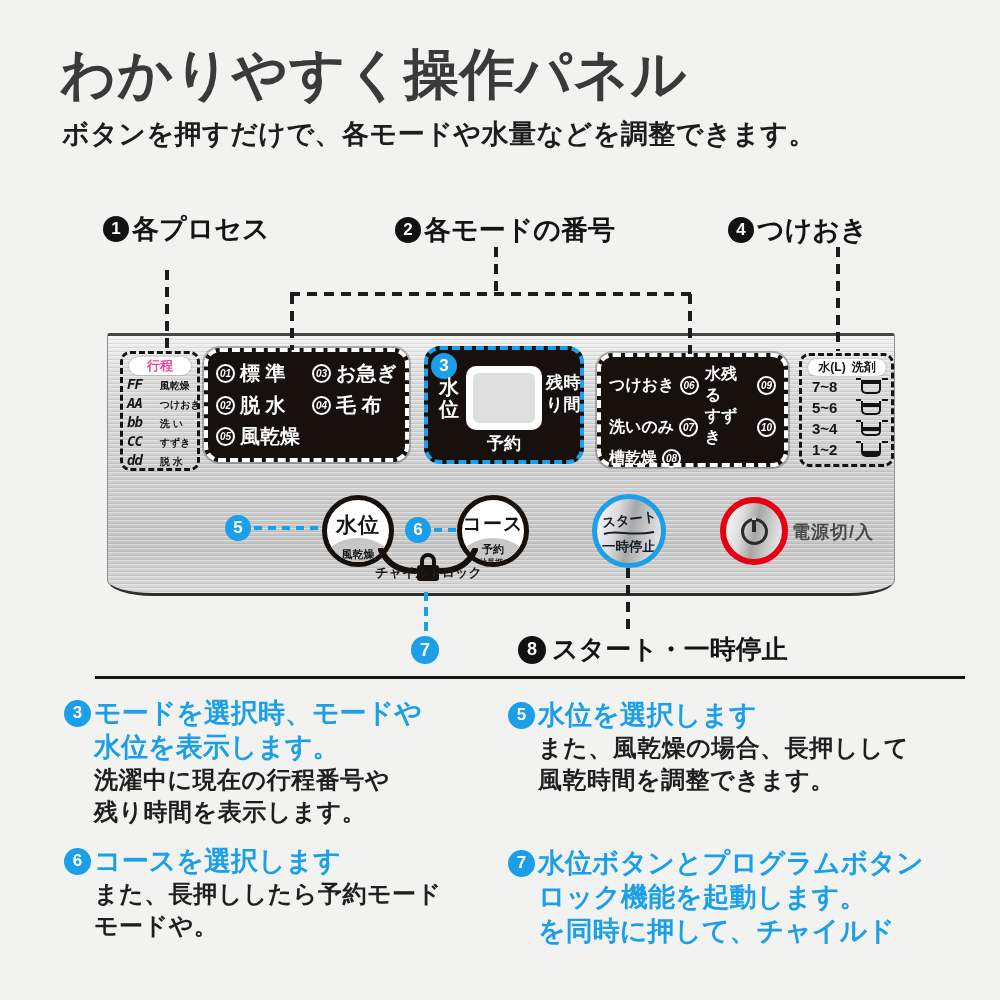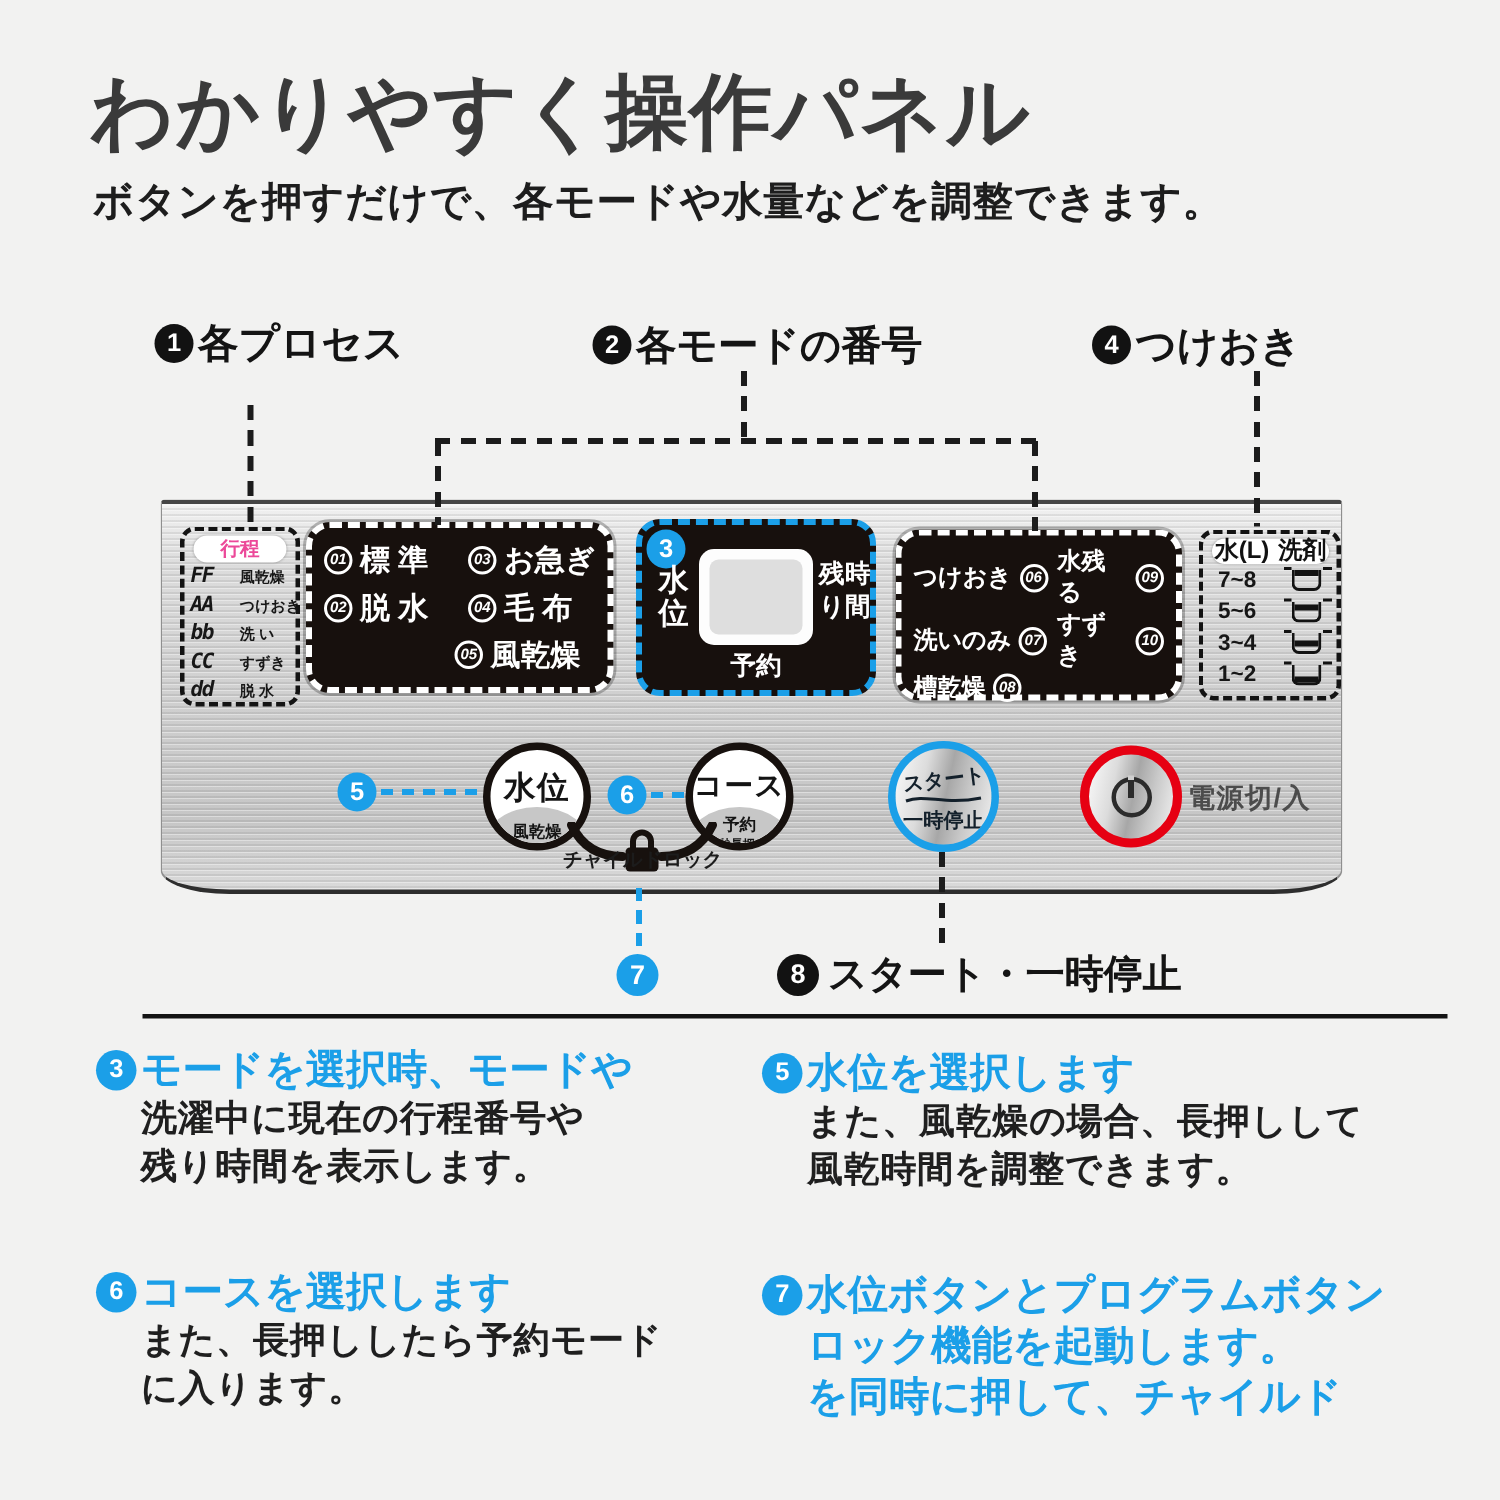--- a/index.html
+++ b/index.html
@@ -53,21 +53,21 @@
 
   .display-box{left:316px;top:10px;width:160px;height:118px;background:#17100d;border:4px dashed #1b9fe8;border-radius:16px;box-sizing:border-box;}
   .disp-badge{left:3px;top:3px;}
   .v-label{left:10px;top:26px;width:22px;font-size:20px;font-weight:800;color:#fff;line-height:22px;text-align:center;word-break:break-all;}
   .lcd{left:38px;top:16px;width:76px;height:64px;background:#fdfdfd;border-radius:10px;}
   .lcd-inner{position:absolute;left:7px;top:7px;right:7px;bottom:7px;background:#dedede;border-radius:6px;}
   .rtime{left:118px;top:22px;display:grid;grid-auto-flow:column;grid-template-rows:repeat(2,22px);color:#fff;font-size:17px;font-weight:800;line-height:22px;}
   .yoyaku{left:38px;top:82px;width:76px;text-align:center;color:#fff;font-size:17px;font-weight:600;}
 
   .det-box{left:691px;top:17px;width:95px;height:114px;border:3px dashed #131313;border-radius:10px;padding:3px 6px;box-sizing:border-box;}
-  .det-pill{margin:0 auto;width:78px;height:17px;background:#fff;border-radius:9px;display:flex;align-items:center;justify-content:center;gap:6px;font-size:16px;font-weight:800;color:#111;box-shadow:0 0 2px rgba(0,0,0,.35);}
+  .det-pill{margin:0 auto;width:78px;height:17px;background:#fff;border-radius:9px;display:flex;align-items:center;justify-content:center;gap:6px;font-size:12px;font-weight:800;color:#111;box-shadow:0 0 2px rgba(0,0,0,.35);}
   .det-row{display:flex;align-items:center;justify-content:space-between;height:21px;padding:0 4px;}
   .det-val{font-size:15px;font-weight:700;color:#161616;}
   .cup{position:relative;width:16px;height:12px;border-left:2.5px solid #131313;border-right:2.5px solid #131313;border-bottom:2.5px solid #131313;border-radius:0 0 5px 5px;box-sizing:content-box;}
   .cup::before{content:"";position:absolute;left:-7px;top:-2px;width:5px;height:2.5px;background:#131313;}
   .cup::after{content:"";position:absolute;right:-8.5px;top:-2px;width:6px;height:2.5px;background:#131313;}
   .cup-level{position:absolute;left:0;right:0;height:4px;background:#131313;}
 
   
   .rbtn{border-radius:50%;box-sizing:border-box;display:flex;flex-direction:column;align-items:center;overflow:hidden;}
   .btn-dark{border:5px solid #17110e;background:#fff;}
@@ -168,21 +168,21 @@
       <div class="mrow">
         <span class="mcell c1">
             <span class="chip">02</span>
             <span class="mtxt">脱 水</span>
           </span>
         <span class="mcell">
             <span class="chip">04</span>
             <span class="mtxt">毛 布</span>
           </span>
       </div>
-      <div class="mrow" style="justify-content:flex-end;padding-right:10px;">
+      <div class="mrow" style="padding-right:10px;">
         <span class="mcell">
             <span class="chip">05</span>
             <span class="mtxt">風乾燥</span>
           </span>
       </div>
     </div>
 
     <div class="abs display-box">
       <span class="abs badge blue b26 disp-badge">3</span>
       <div class="abs v-label">水位</div>
@@ -310,40 +310,41 @@
     <span>スタート・一時停止</span>
   </div>
 
   <div class="abs divider"></div>
 
   <div class="abs sec" style="left:64px;top:696px;">
     <div class="h-line">
       <span class="badge blue b27">3</span>
       <span>モードを選択時、モードや</span>
     </div>
+    <div class="h-cont">水位を表示します。</div>
     <div class="body">洗濯中に現在の行程番号や</div>
     <div class="body">残り時間を表示します。</div>
   </div>
 
   <div class="abs sec" style="left:508px;top:698px;">
     <div class="h-line">
       <span class="badge blue b27">5</span>
       <span>水位を選択します</span>
     </div>
     <div class="body">また、風乾燥の場合、長押しして</div>
     <div class="body">風乾時間を調整できます。</div>
   </div>
 
   <div class="abs sec" style="left:64px;top:844px;">
     <div class="h-line">
       <span class="badge blue b27">6</span>
       <span>コースを選択します</span>
     </div>
     <div class="body">また、長押ししたら予約モード</div>
-    <div class="body">に入ります。</div>
+    <div class="body">モードや。</div>
   </div>
 
   <div class="abs sec blue" style="left:508px;top:846px;">
     <div class="h-line">
       <span class="badge blue b27">7</span>
       <span>水位ボタンとプログラムボタン</span>
     </div>
     <div class="h-cont">ロック機能を起動します。</div>
     <div class="h-cont">を同時に押して、チャイルド</div>
   </div>

